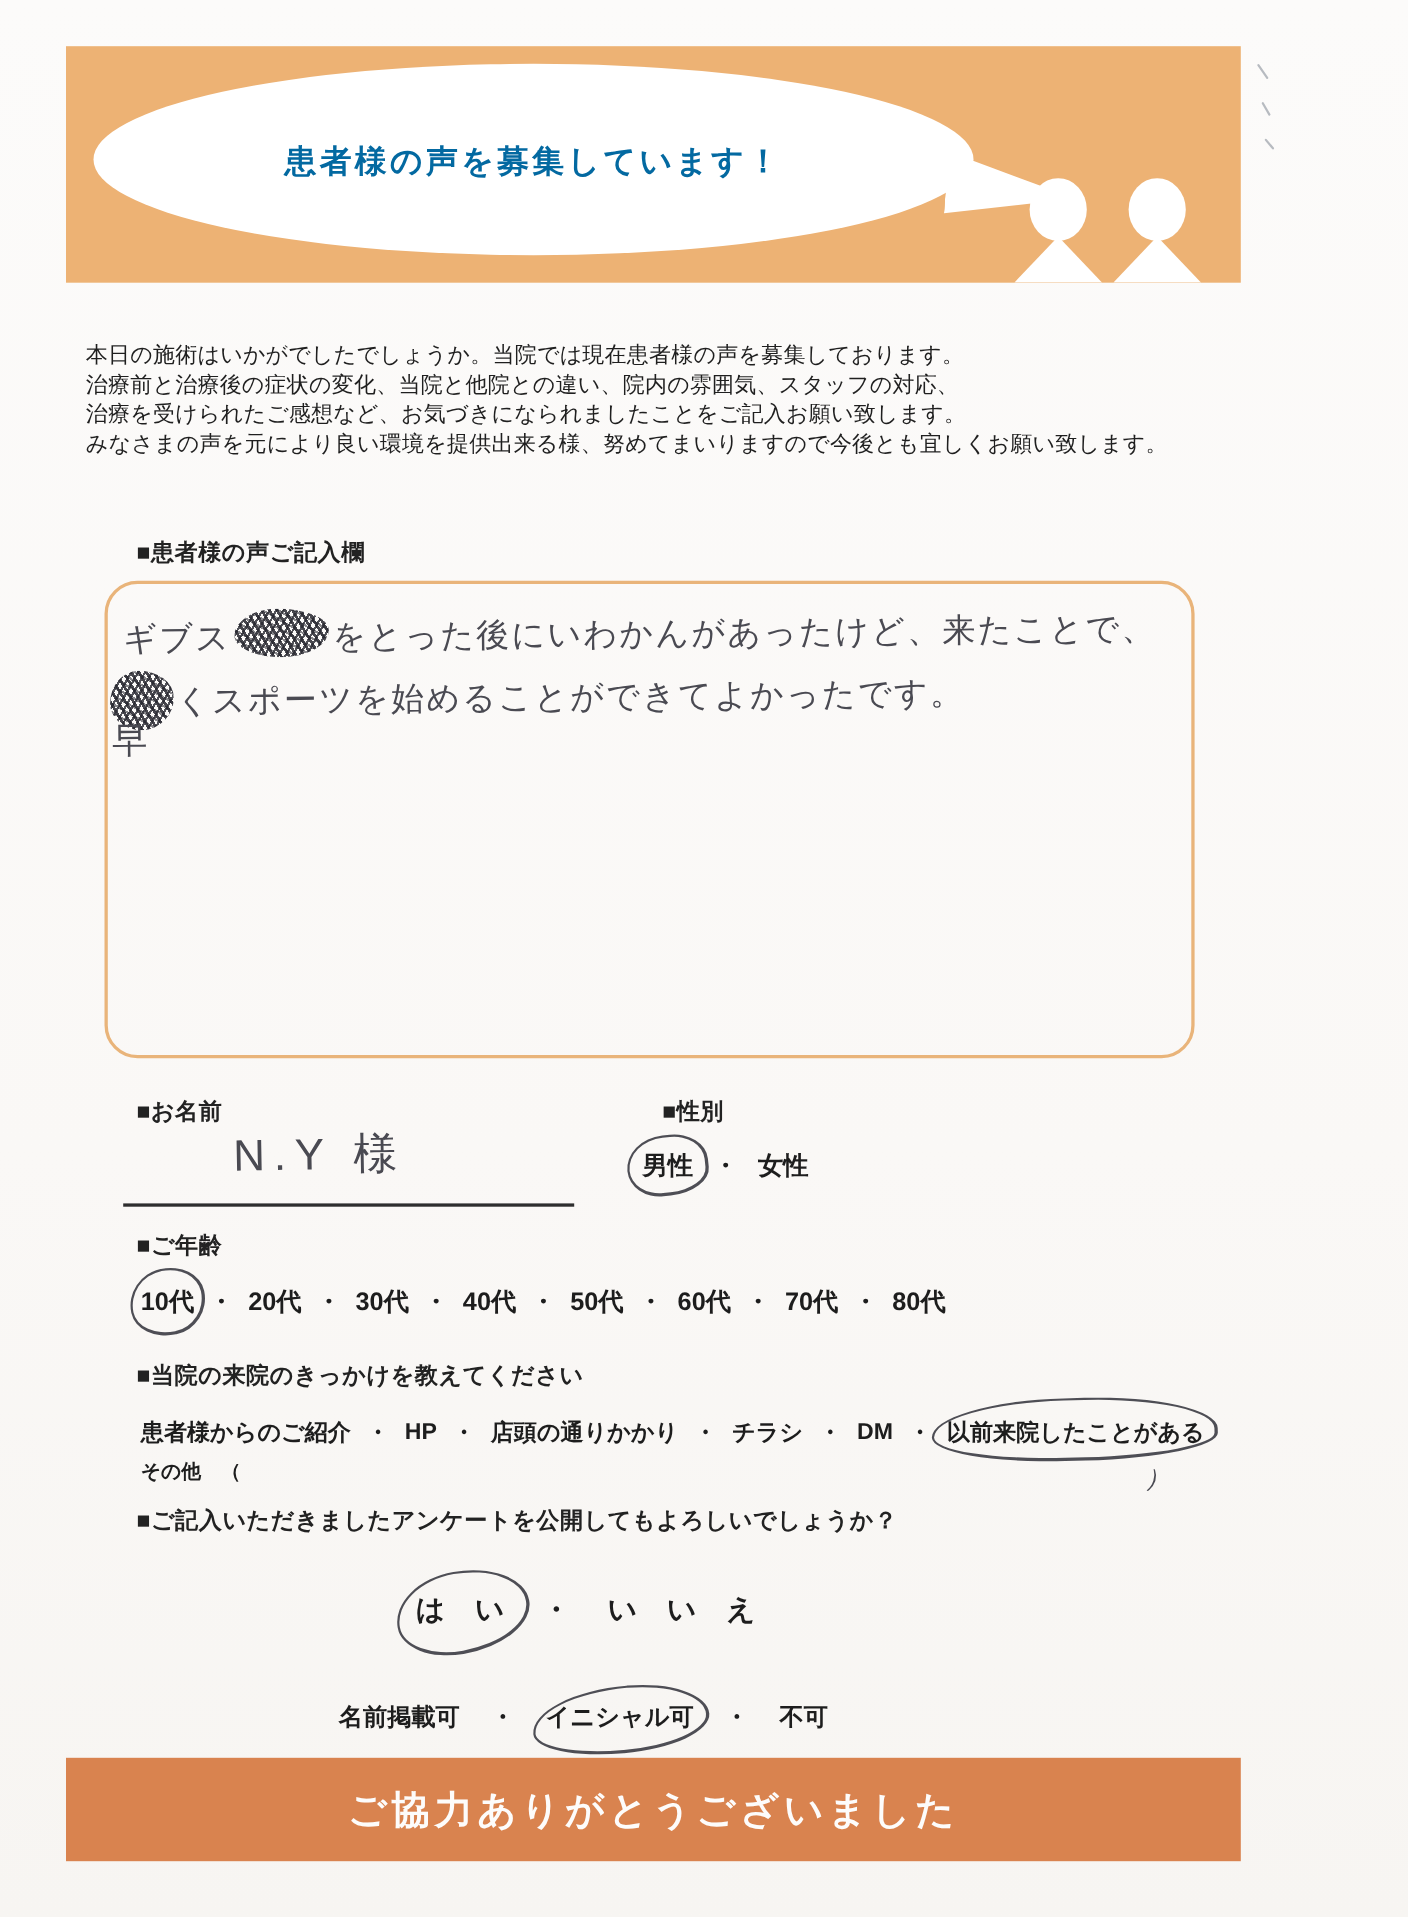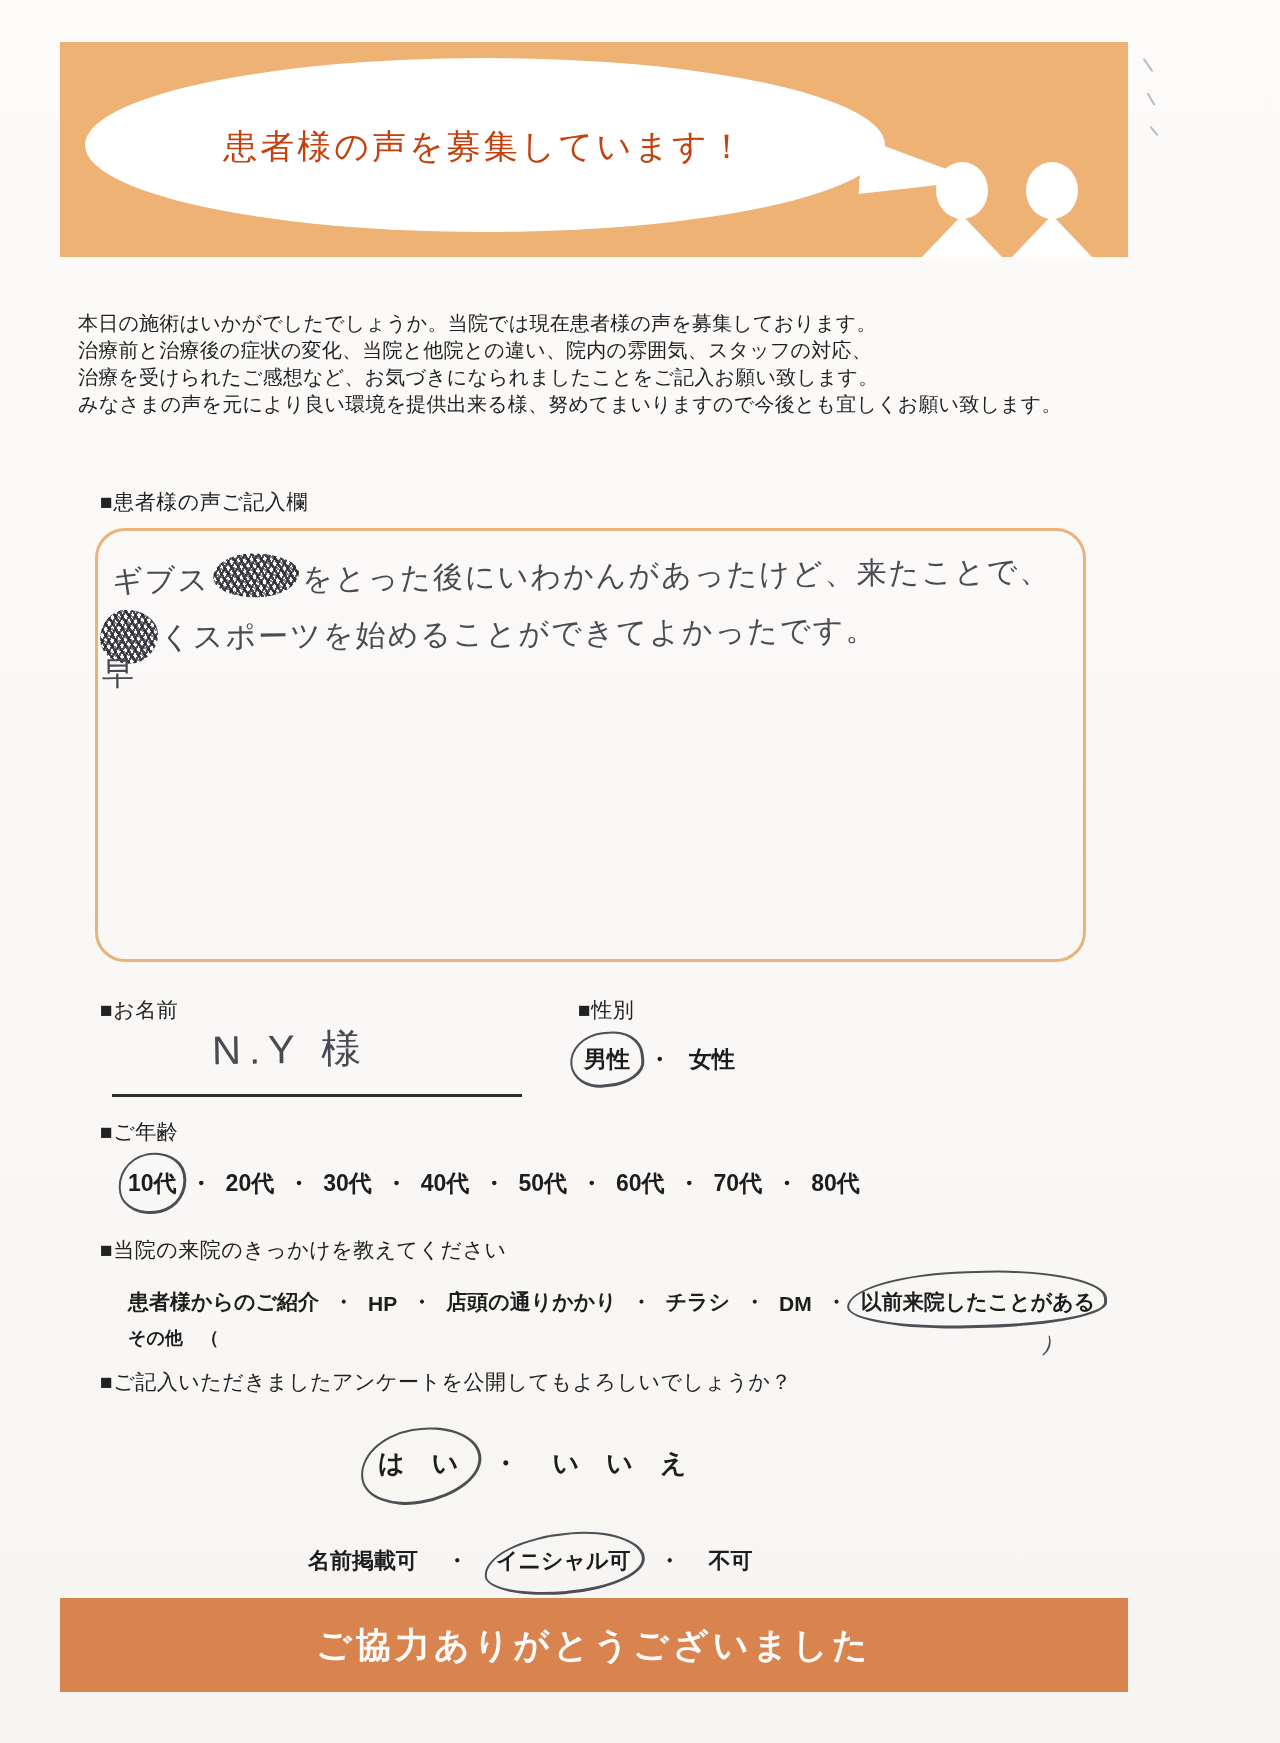--- a/index.html
+++ b/index.html
@@ -33,21 +33,21 @@
     background:#fff;border-radius:50%;
     display:flex;align-items:center;justify-content:center;
   }
   .bubble-tail{
     position:absolute;left:800px;top:96px;width:118px;height:64px;
     background:#fff;
     clip-path:polygon(0 6%,100% 60%,0 94%);
     transform:rotate(4deg);
   }
   .page-title{
-    font-size:34px;font-weight:400;letter-spacing:3px;color:#c2410c;
+    font-size:29px;font-weight:700;letter-spacing:3px;color:#0369a1;
     transform:translateY(2px);
   }
   .person{position:absolute;top:120px;width:80px;height:95px;}
   .person .head{
     position:absolute;left:14px;top:0;width:52px;height:57px;
     background:#fff;border-radius:50%;
   }
   .person .torso{
     position:absolute;left:0;top:53px;width:80px;height:42px;
     background:#fff;
@@ -56,21 +56,21 @@
   .person.p1{left:862px;}
   .person.p2{left:952px;}
 
   .pen-mark{position:absolute;height:2px;background:#9aa0a8;border-radius:2px;opacity:.7;}
 
   
   .intro{position:absolute;left:78px;top:310px;width:1060px;
     font-size:20px;line-height:27px;font-weight:500;color:#1f1f1f;letter-spacing:.2px;}
 
   
-  .sec-h{position:absolute;font-size:21px;font-weight:400;color:#222;letter-spacing:.5px;}
+  .sec-h{position:absolute;font-size:21px;font-weight:700;color:#222;letter-spacing:.5px;margin-left:24px;}
 
   
   .comment-box{
     position:absolute;left:95px;top:528px;width:985px;height:428px;
     border:3px solid var(--box-border);border-radius:30px;
     background:transparent;
   }
   .hand{color:var(--ink);font-weight:400;}
   .hw-line{position:absolute;font-size:30px;letter-spacing:2px;white-space:nowrap;transform:rotate(-.6deg);}
   .hw1{left:112px;top:550px;}
@@ -85,21 +85,21 @@
     border-radius:45% 55% 50% 50%/55% 45% 55% 45%;
   }
   .scr1{width:86px;height:44px;margin:0 3px;}
   .scr2{width:58px;height:54px;vertical-align:-16px;margin-right:2px;}
 
   
   .name-value{position:absolute;left:212px;top:1022px;font-size:40px;letter-spacing:8px;transform:rotate(-1deg);}
   .name-underline{position:absolute;left:112px;top:1094px;width:410px;height:3px;background:#2e2e2e;
     box-shadow:0 4px 0 -2px rgba(46,46,46,.45);}
 
-  .opt-row{position:absolute;display:flex;align-items:flex-end;white-space:nowrap;}
+  .opt-row{position:absolute;display:flex;align-items:center;white-space:nowrap;}
   .opt{font-weight:700;color:#1d1d1d;}
   .sep{font-weight:700;color:#1d1d1d;}
   .circled{position:relative;display:inline-block;}
   .circle-mark{
     position:absolute;border:2.5px solid #4e4e55;border-radius:50%;
     pointer-events:none;border-width:2px 3px 3px 2px;
   }
 
   .gender-row{left:584px;top:1044px;font-size:23px;gap:18px;}
   .age-row{left:128px;top:1168px;font-size:23px;gap:13px;}

